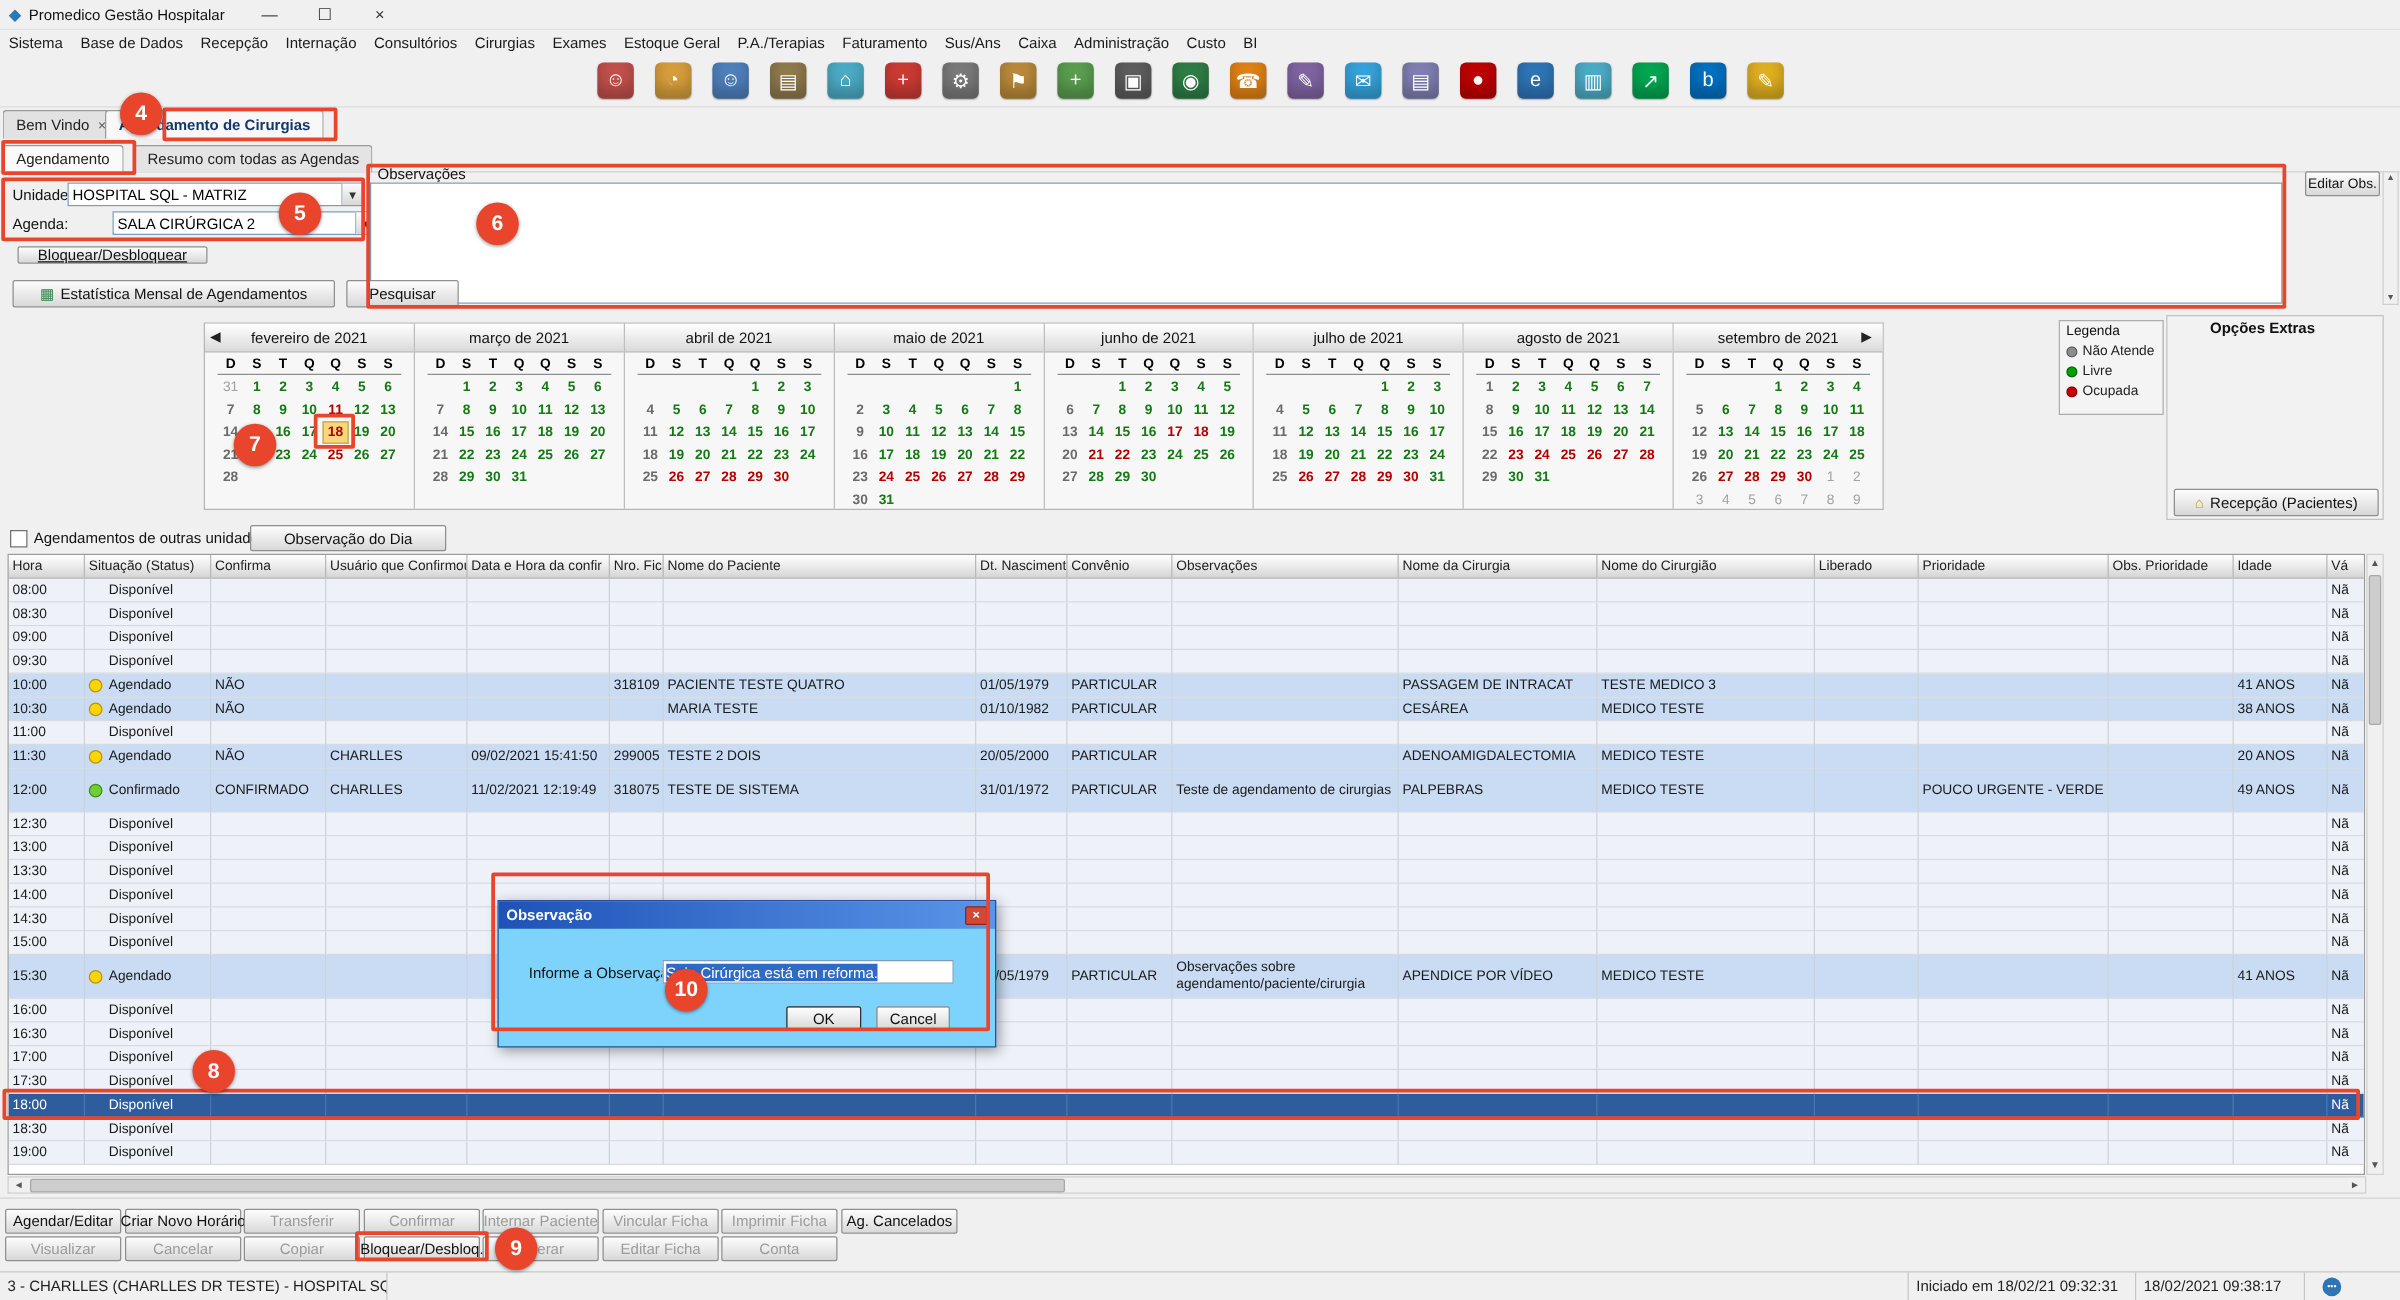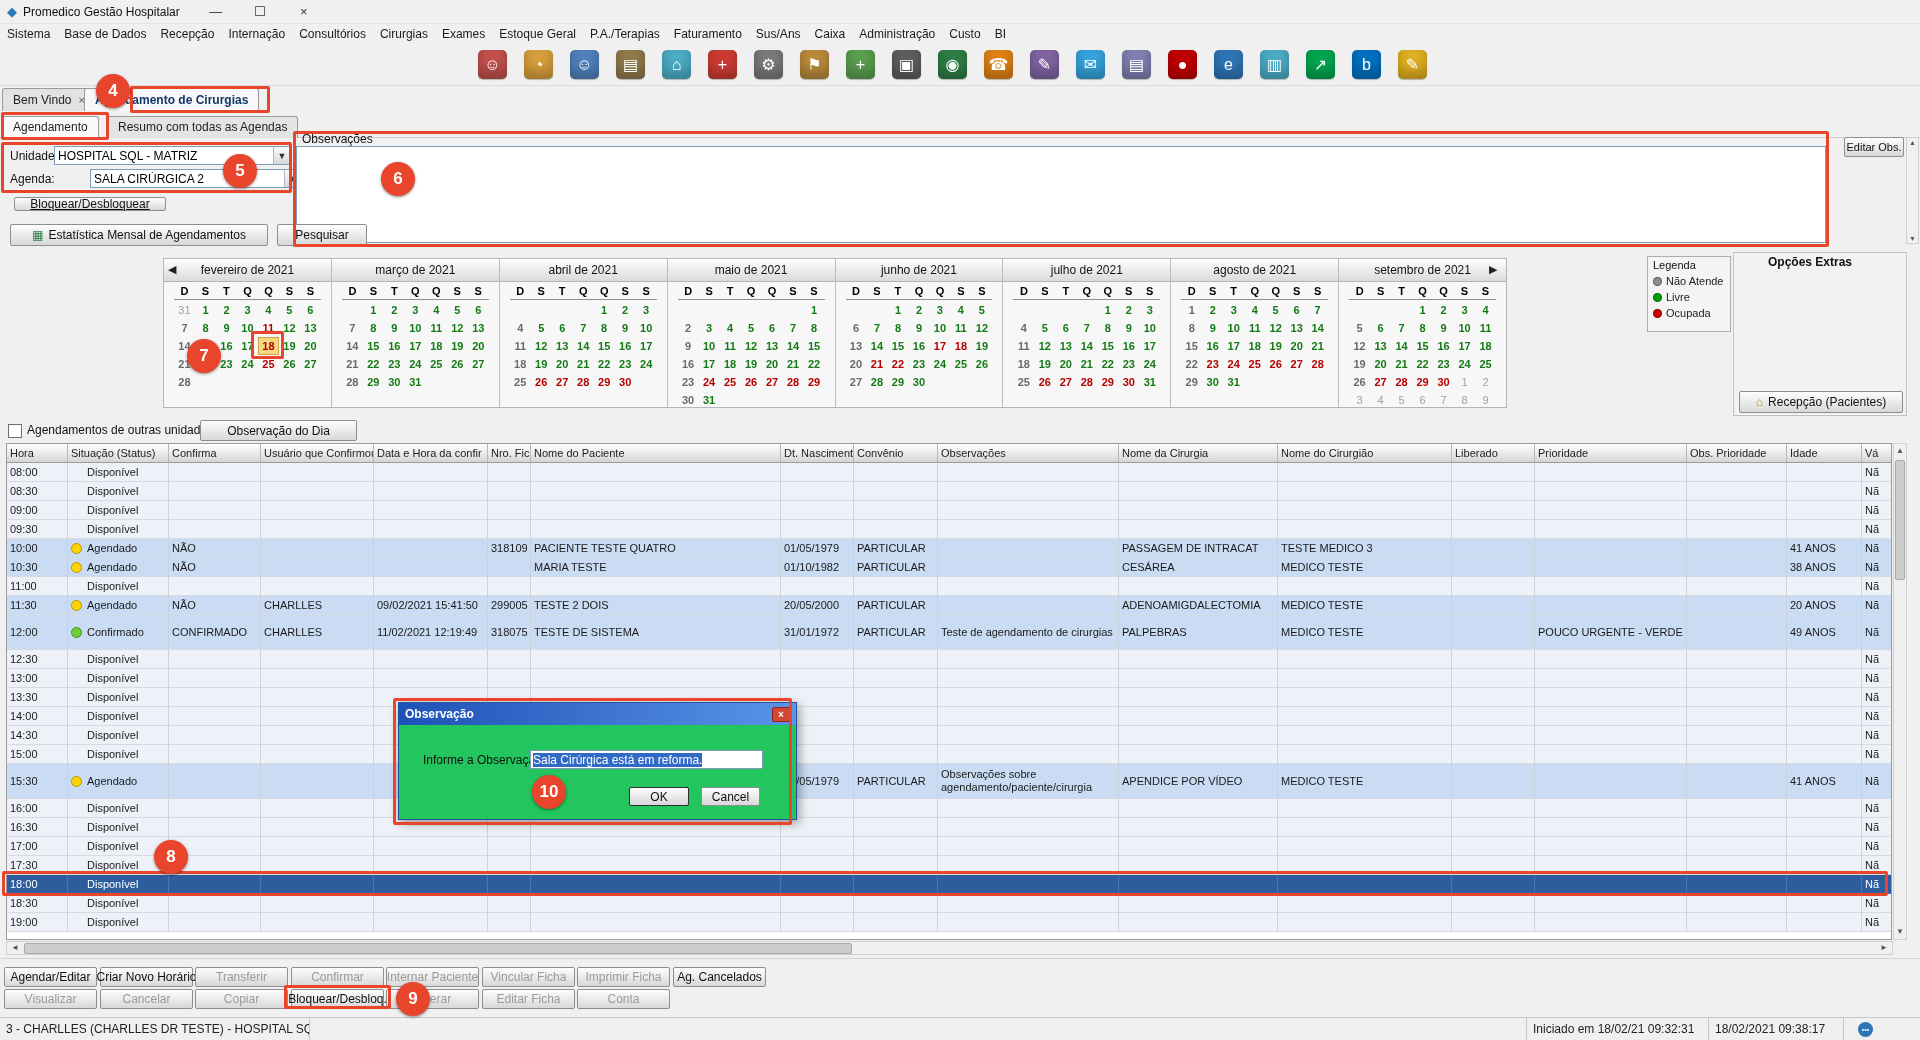--- a/index.html
+++ b/index.html
@@ -108,21 +108,21 @@
   .actionbar { position:absolute; left:0; top:958px; width:1920px; height:59px; background:#f0f0f0; border-top:1px solid #d4d4d4; }
   .actrow { position:absolute; left:0; width:1574px; height:20px; }
   .btn.act { position:absolute; top:0; width:93px; height:20px; }
 
   
   .statusbar { position:absolute; left:0; top:1017px; width:1920px; height:23px; background:#f0f0f0; border-top:1px solid #c6c6c6; display:flex; align-items:stretch; font-size:12px; color:#222; }
   .sb-cell { border-right:1px solid #c6c6c6; display:flex; align-items:center; padding:0 6px; white-space:nowrap; overflow:hidden; }
   .sb-icon { width:15px; height:15px; border-radius:50%; background:#2e75b6; color:#fff; font-size:7px; display:flex; align-items:center; justify-content:center; margin-left:8px; }
 
   
-  .dialog { position:absolute; left:398px; top:702px; width:399px; height:118px; background:#22c55e; border:1px solid #23519e; box-shadow:2px 3px 10px rgba(0,0,0,.4); z-index:50; }
+  .dialog { position:absolute; left:398px; top:720px; width:399px; height:118px; background:#7dd3fc; border:1px solid #23519e; box-shadow:2px 3px 10px rgba(0,0,0,.4); z-index:50; }
   .dlg-title { height:22px; background:linear-gradient(90deg,#1e52b7,#5a95e8); color:#fff; font-size:12px; font-weight:bold; display:flex; align-items:center; padding:0 6px; }
   .dlg-title span.t { flex:1; }
   .dlg-close { width:18px; height:15px; background:#d14836; border:1px solid #8f2418; border-radius:2px; color:#fff; font-size:10px; line-height:13px; text-align:center; }
   .dlg-label { position:absolute; left:24px; top:50px; font-size:12px; color:#111; }
   .dlg-input { position:absolute; left:131px; top:47px; width:233px; height:19px; background:#fff; border:1px solid #7f9db9; font-size:12px; display:flex; align-items:center; padding-left:2px; overflow:hidden; }
   .dlg-input .sel { background:#316ac5; color:#fff; white-space:nowrap; }
   .dlg-ok { position:absolute; left:230px; top:84px; width:60px; height:19px; border-color:#2f2f2f; }
   .dlg-cancel { position:absolute; left:302px; top:84px; width:59px; height:19px; }
 
   

